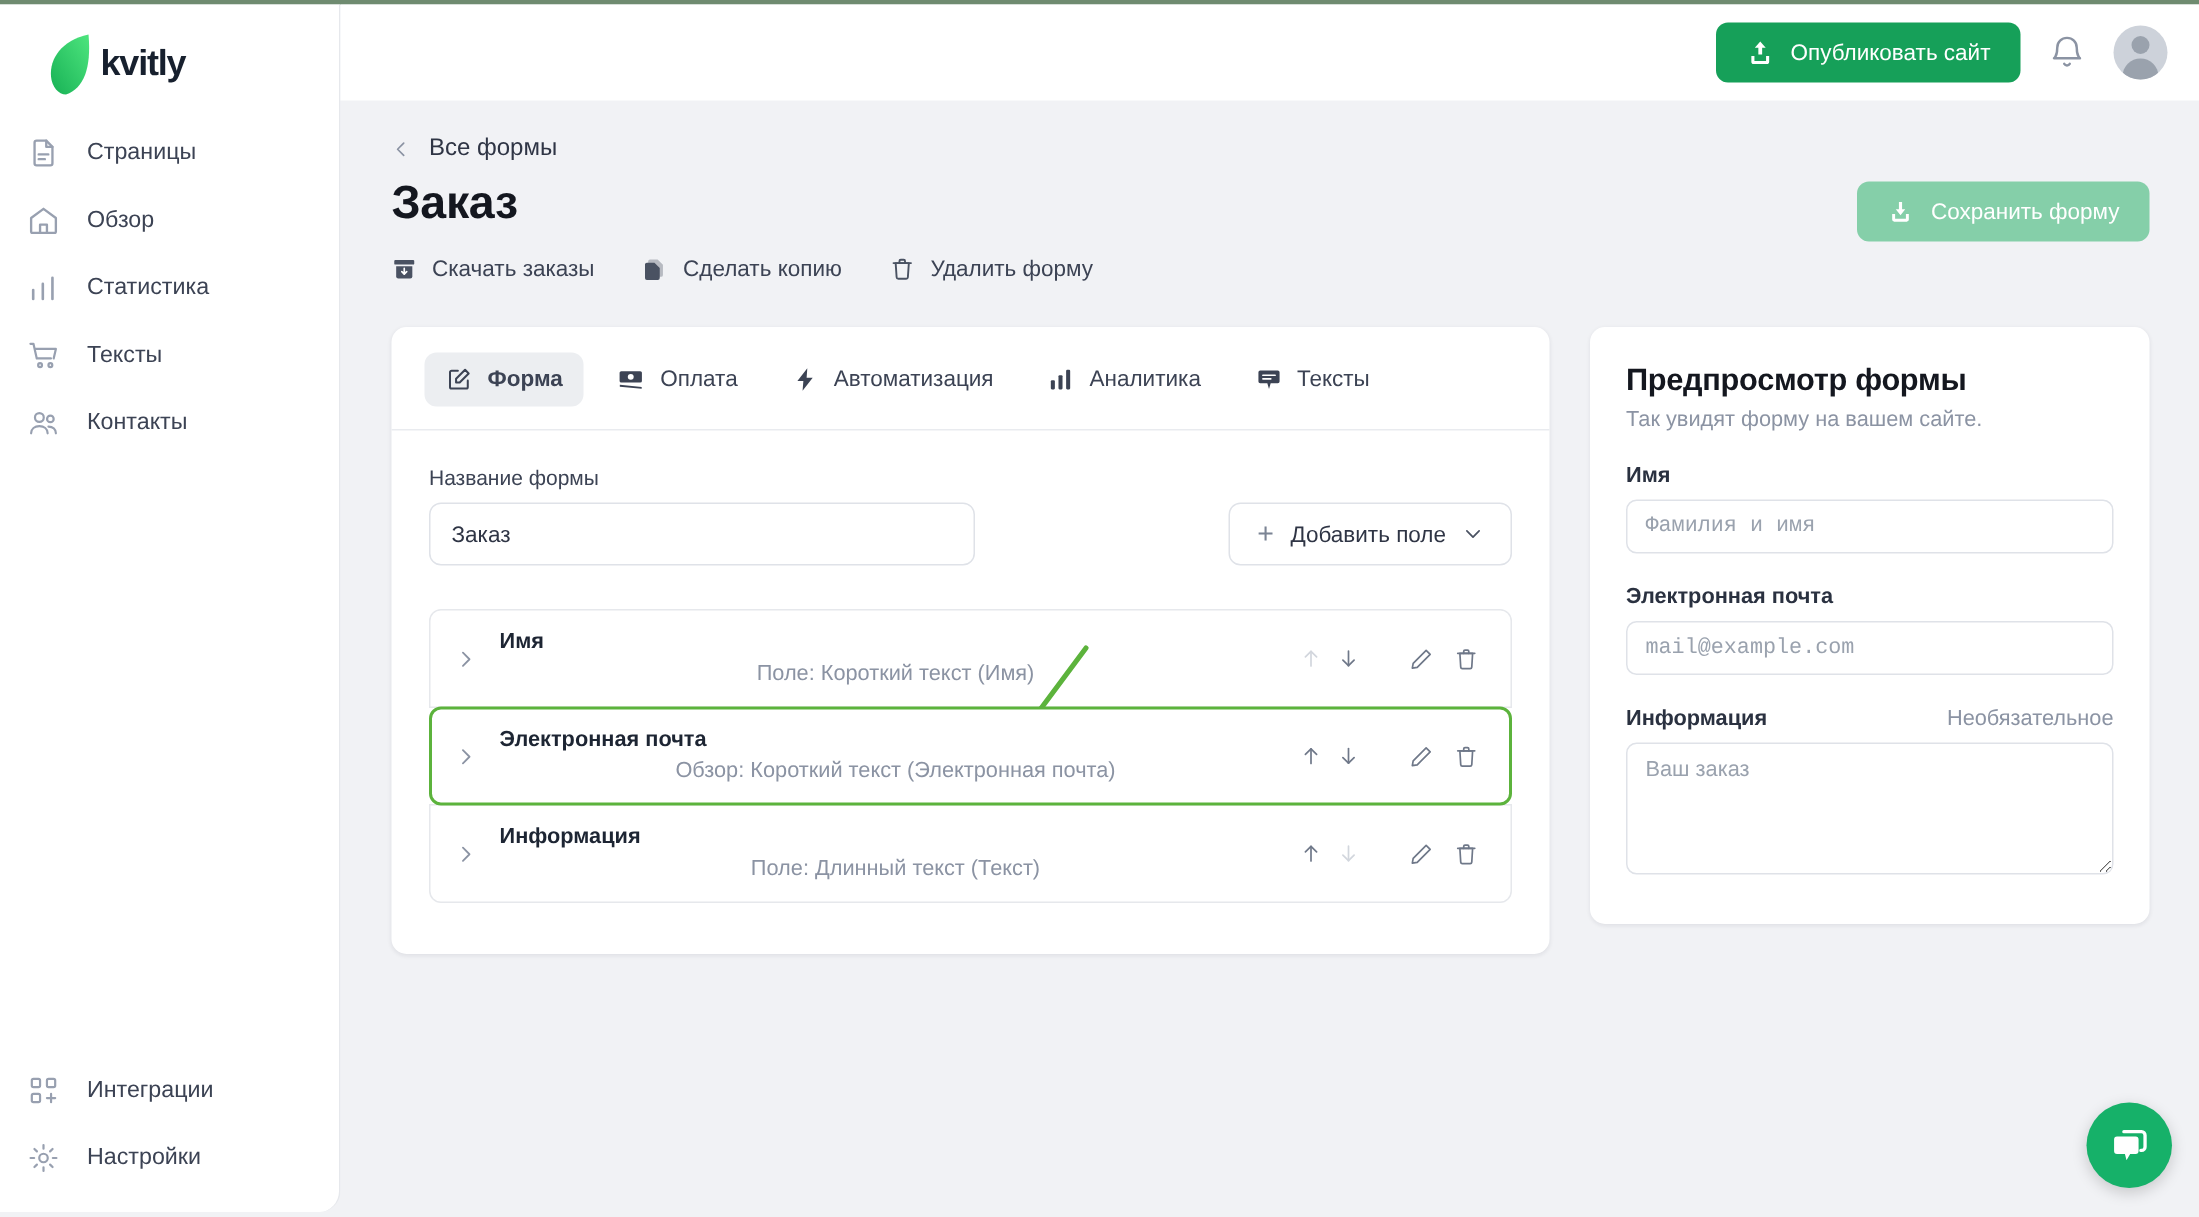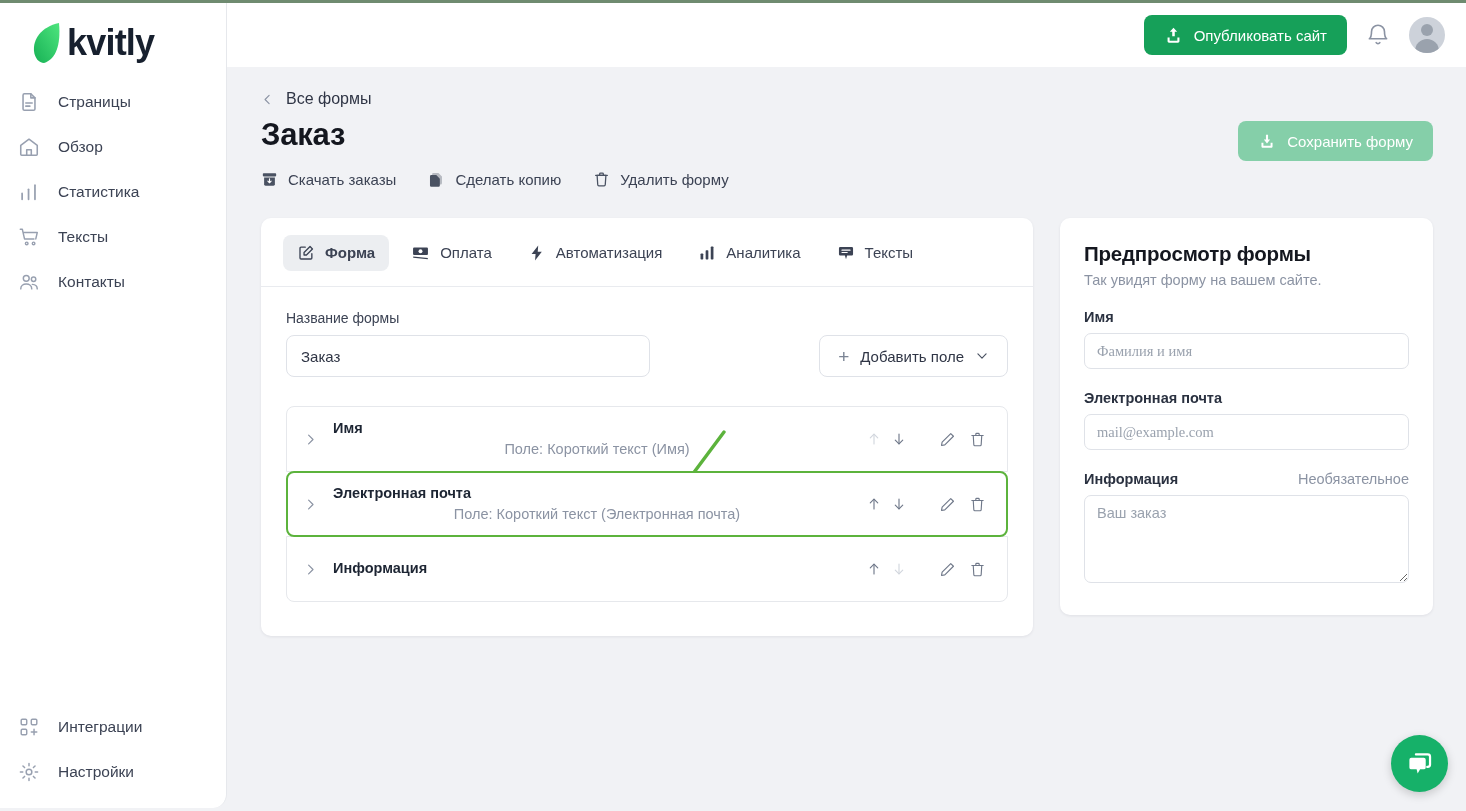--- a/index.html
+++ b/index.html
@@ -26,21 +26,21 @@
     border-right: 1px solid #e6e8ec;
     border-radius: 0 0 14px 0;
   }
   .logo-wrap {
     display: flex; align-items: center; gap: 6px;
     padding: 13px 0 0 33px;
     height: 66px;
   }
   .leaf { width: 28px; height: 44px; flex: none; }
   .logo-text {
-    font-size: 36px; font-weight: 700; letter-spacing: -0.8px;
+    font-size: 24px; font-weight: 700; letter-spacing: -0.8px;
     color: #17202e; line-height: 1;
   }
   .nav { margin-top: 10px; }
   .nav-item {
     display: flex; align-items: center; gap: 16px;
     height: 45px; padding-left: 16px;
     cursor: pointer;
   }
   .nav-ico {
     width: 26px; height: 26px; flex: none;
@@ -190,21 +190,21 @@
   }
   .preview-title { font-size: 20.5px; font-weight: 700; color: #14171f; letter-spacing: -0.2px; }
   .preview-sub { font-size: 14.5px; color: #8b93a3; margin-top: 6px; }
   .pv-group { margin-top: 21px; }
   .pv-label-row { display: flex; align-items: baseline; justify-content: space-between; }
   .pv-label { font-size: 14.5px; font-weight: 700; color: #2a3140; }
   .pv-optional { font-size: 14.5px; color: #8b93a3; font-weight: 400; }
   .pv-input {
     width: 100%; height: 36px; margin-top: 8px;
     border: 1px solid #dfe2e8; border-radius: 7px;
-    padding: 0 12px; font-size: 14.5px; font-family: Liberation Serif, serif;
+    padding: 0 12px; font-size: 14.5px; font-family: Liberation Mono, monospace;
     color: #2f3545; outline: none; background: #fff;
   }
   .pv-input::placeholder { color: #9aa2ae; }
   .pv-textarea {
     width: 100%; height: 88px; margin-top: 8px;
     border: 1px solid #dfe2e8; border-radius: 7px;
     padding: 9px 12px; font-size: 14.5px; font-family: inherit;
     color: #2f3545; outline: none; resize: vertical; background: #fff;
   }
   .pv-textarea::placeholder { color: #9aa2ae; }
@@ -504,21 +504,21 @@
             </div>
 
             <div class="field-row selected">
               <span class="row-chevron">
                 <svg width="15" height="15" viewBox="0 0 24 24" fill="none" stroke="currentColor" stroke-width="1.9" stroke-linecap="round" stroke-linejoin="round">
                     <path d="m9 5 7 7-7 7"></path>
                   </svg>
               </span>
               <div class="row-texts">
                 <div class="row-title">Электронная почта</div>
-                <div class="row-sub">Поле: Короткий текст (Электронная почта)</div>
+                <div class="row-sub">Обзор: Короткий текст (Электронная почта)</div>
               </div>
               <div class="row-actions">
                 <button class="act">
                   <svg width="16" height="16" viewBox="0 0 24 24" fill="none" stroke="currentColor" stroke-width="1.7" stroke-linecap="round" stroke-linejoin="round">
                       <path d="M12 19.5V4.8"></path>
                       <path d="m6.4 10.4 5.6-5.6 5.6 5.6"></path>
                     </svg>
                 </button>
                 <button class="act">
                   <svg width="16" height="16" viewBox="0 0 24 24" fill="none" stroke="currentColor" stroke-width="1.7" stroke-linecap="round" stroke-linejoin="round">
@@ -542,20 +542,21 @@
             </div>
 
             <div class="field-row">
               <span class="row-chevron">
                 <svg width="15" height="15" viewBox="0 0 24 24" fill="none" stroke="currentColor" stroke-width="1.9" stroke-linecap="round" stroke-linejoin="round">
                     <path d="m9 5 7 7-7 7"></path>
                   </svg>
               </span>
               <div class="row-texts">
                 <div class="row-title">Информация</div>
+                <div class="row-sub">Поле: Длинный текст (Текст)</div>
               </div>
               <div class="row-actions">
                 <button class="act">
                   <svg width="16" height="16" viewBox="0 0 24 24" fill="none" stroke="currentColor" stroke-width="1.7" stroke-linecap="round" stroke-linejoin="round">
                       <path d="M12 19.5V4.8"></path>
                       <path d="m6.4 10.4 5.6-5.6 5.6 5.6"></path>
                     </svg>
                 </button>
                 <button class="act disabled">
                   <svg width="16" height="16" viewBox="0 0 24 24" fill="none" stroke="currentColor" stroke-width="1.7" stroke-linecap="round" stroke-linejoin="round">

